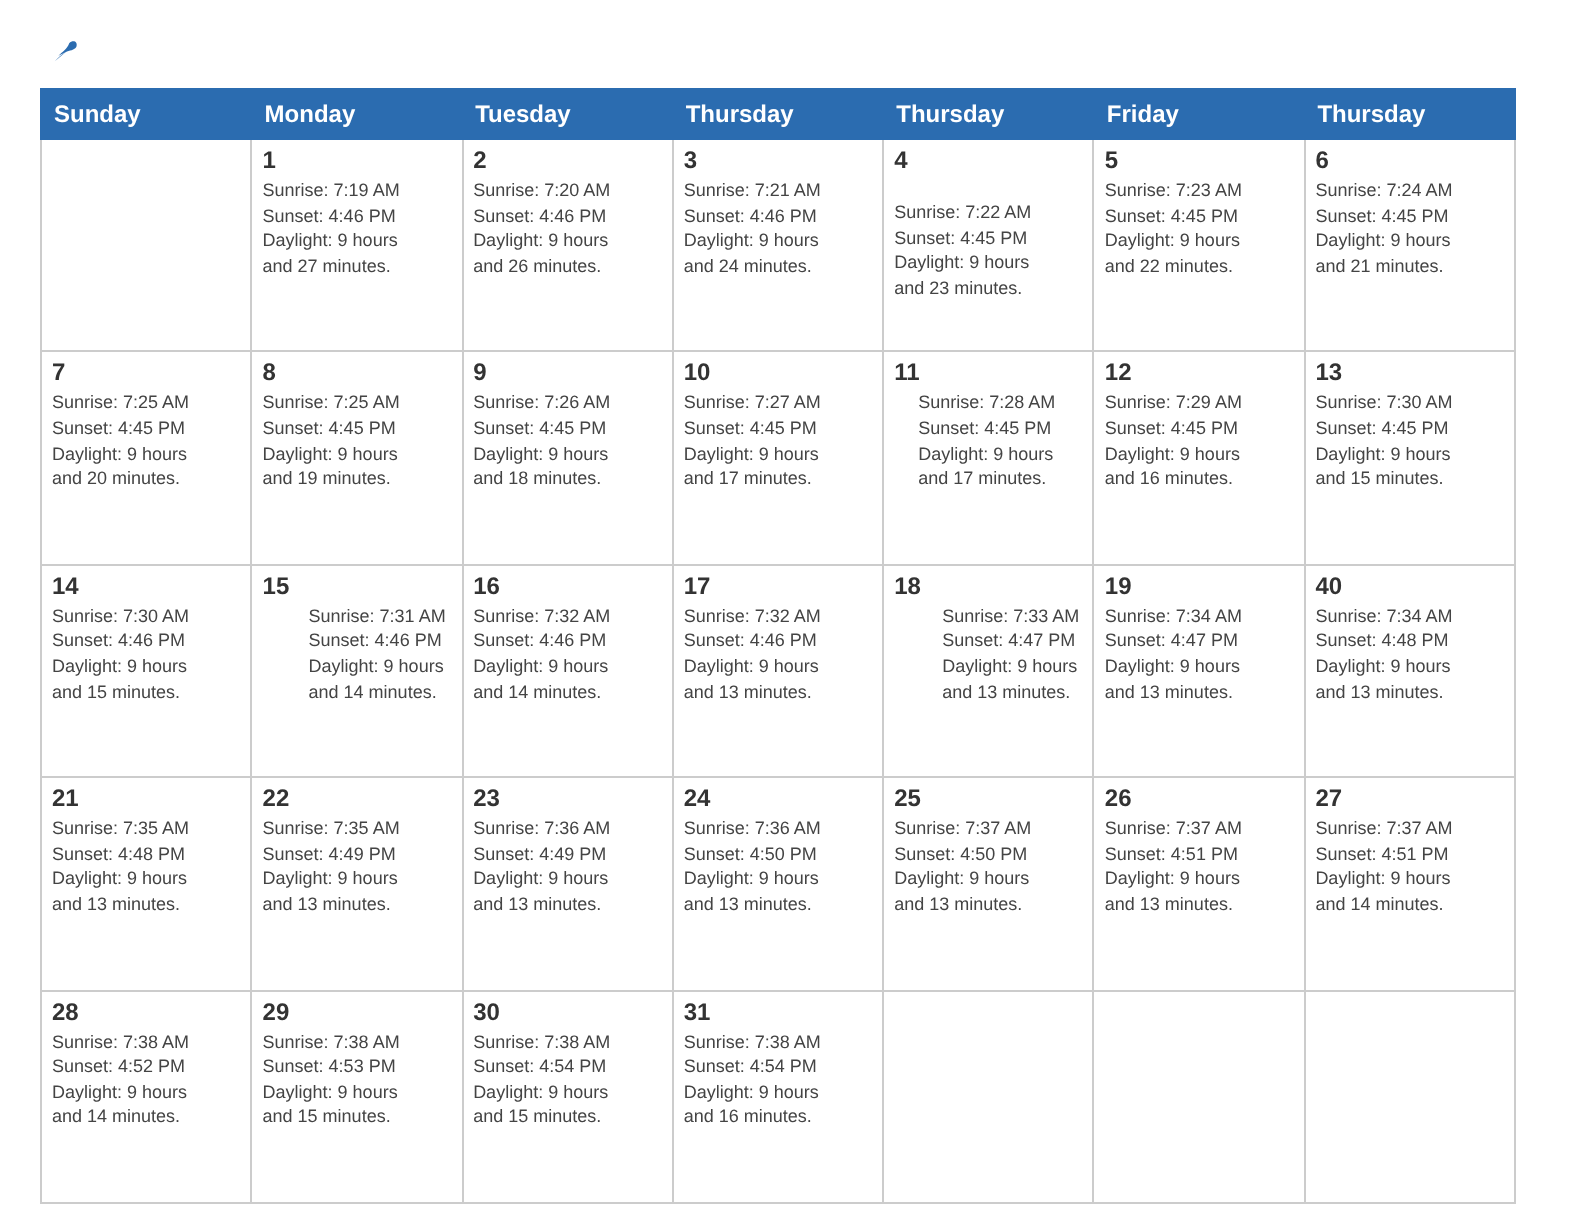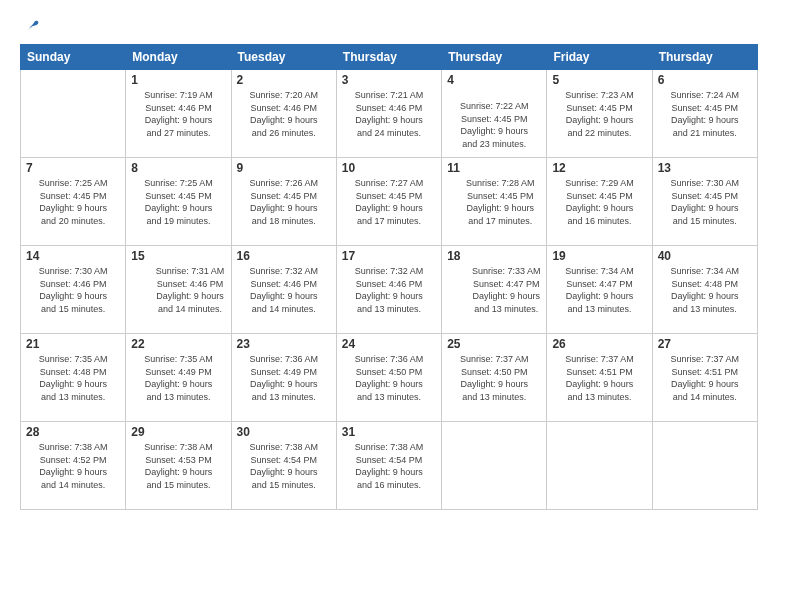--- a/index.html
+++ b/index.html
@@ -5,21 +5,21 @@
     * { margin: 0; padding: 0; box-sizing: border-box; }
     body {
       font-family: Arial, sans-serif;
       background: #fff;
       width: 792px;
       height: 612px;
       overflow: hidden;
     }
     .page {
       width: 792px;
-      height: 508px;
+      height: 612px;
       padding: 18px 34px 10px 20px;
       display: flex;
       flex-direction: column;
     }
     .header {
       display: flex;
       justify-content: space-between;
       align-items: flex-start;
       margin-bottom: 10px;
     }
@@ -82,21 +82,20 @@
     .day-number {
       font-size: 12px;
       font-weight: bold;
       color: #333;
       margin-bottom: 2px;
     }
     .day-info {
       font-size: 9px;
       color: #444;
       line-height: 1.4;
-      text-align: center;
     }
     .empty-cell {
       background: #fff;
     }
     .week-row td {
       background: #fff;
     }
   </style>
 </head>
 <body>

